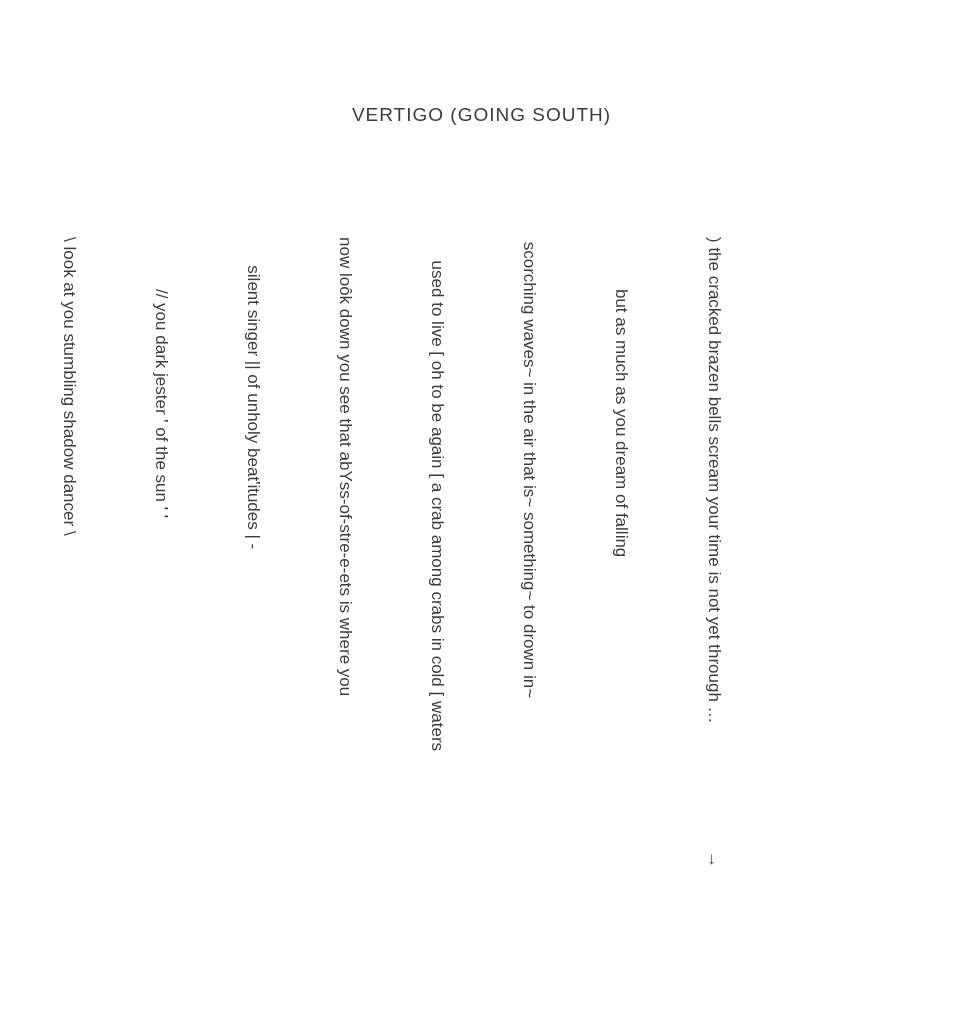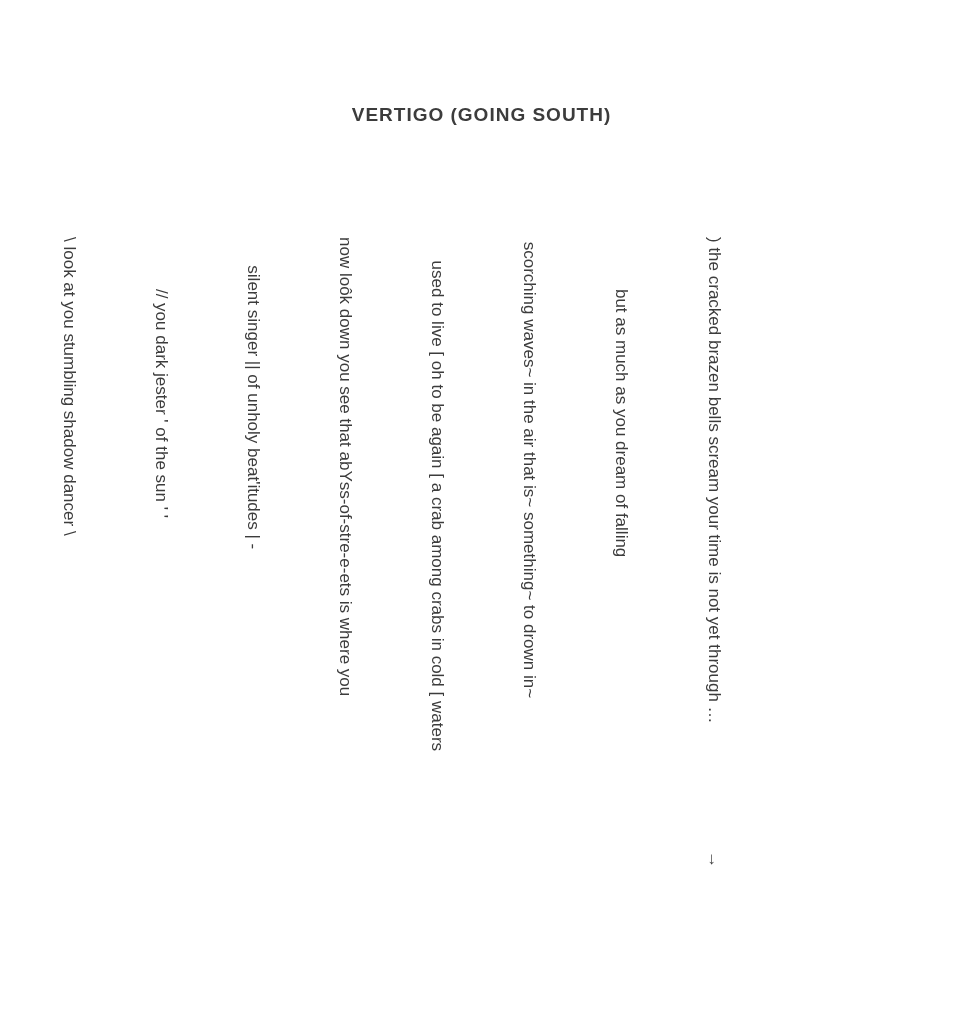--- a/index.html
+++ b/index.html
@@ -14,21 +14,21 @@
     position: relative;
     font-family: "Liberation Sans", sans-serif;
   }
   .title {
     position: absolute;
     top: 104px;
     left: 0;
     width: 963px;
     text-align: center;
     font-size: 19px;
-    font-weight: 700;
+    font-weight: 400;
     letter-spacing: 1px;
     color: #3c3c3c;
     margin: 0;
   }
   .poem {
     position: absolute;
     left: 790px;
     top: 237px;
     width: 700px;
     transform: rotate(90deg);

